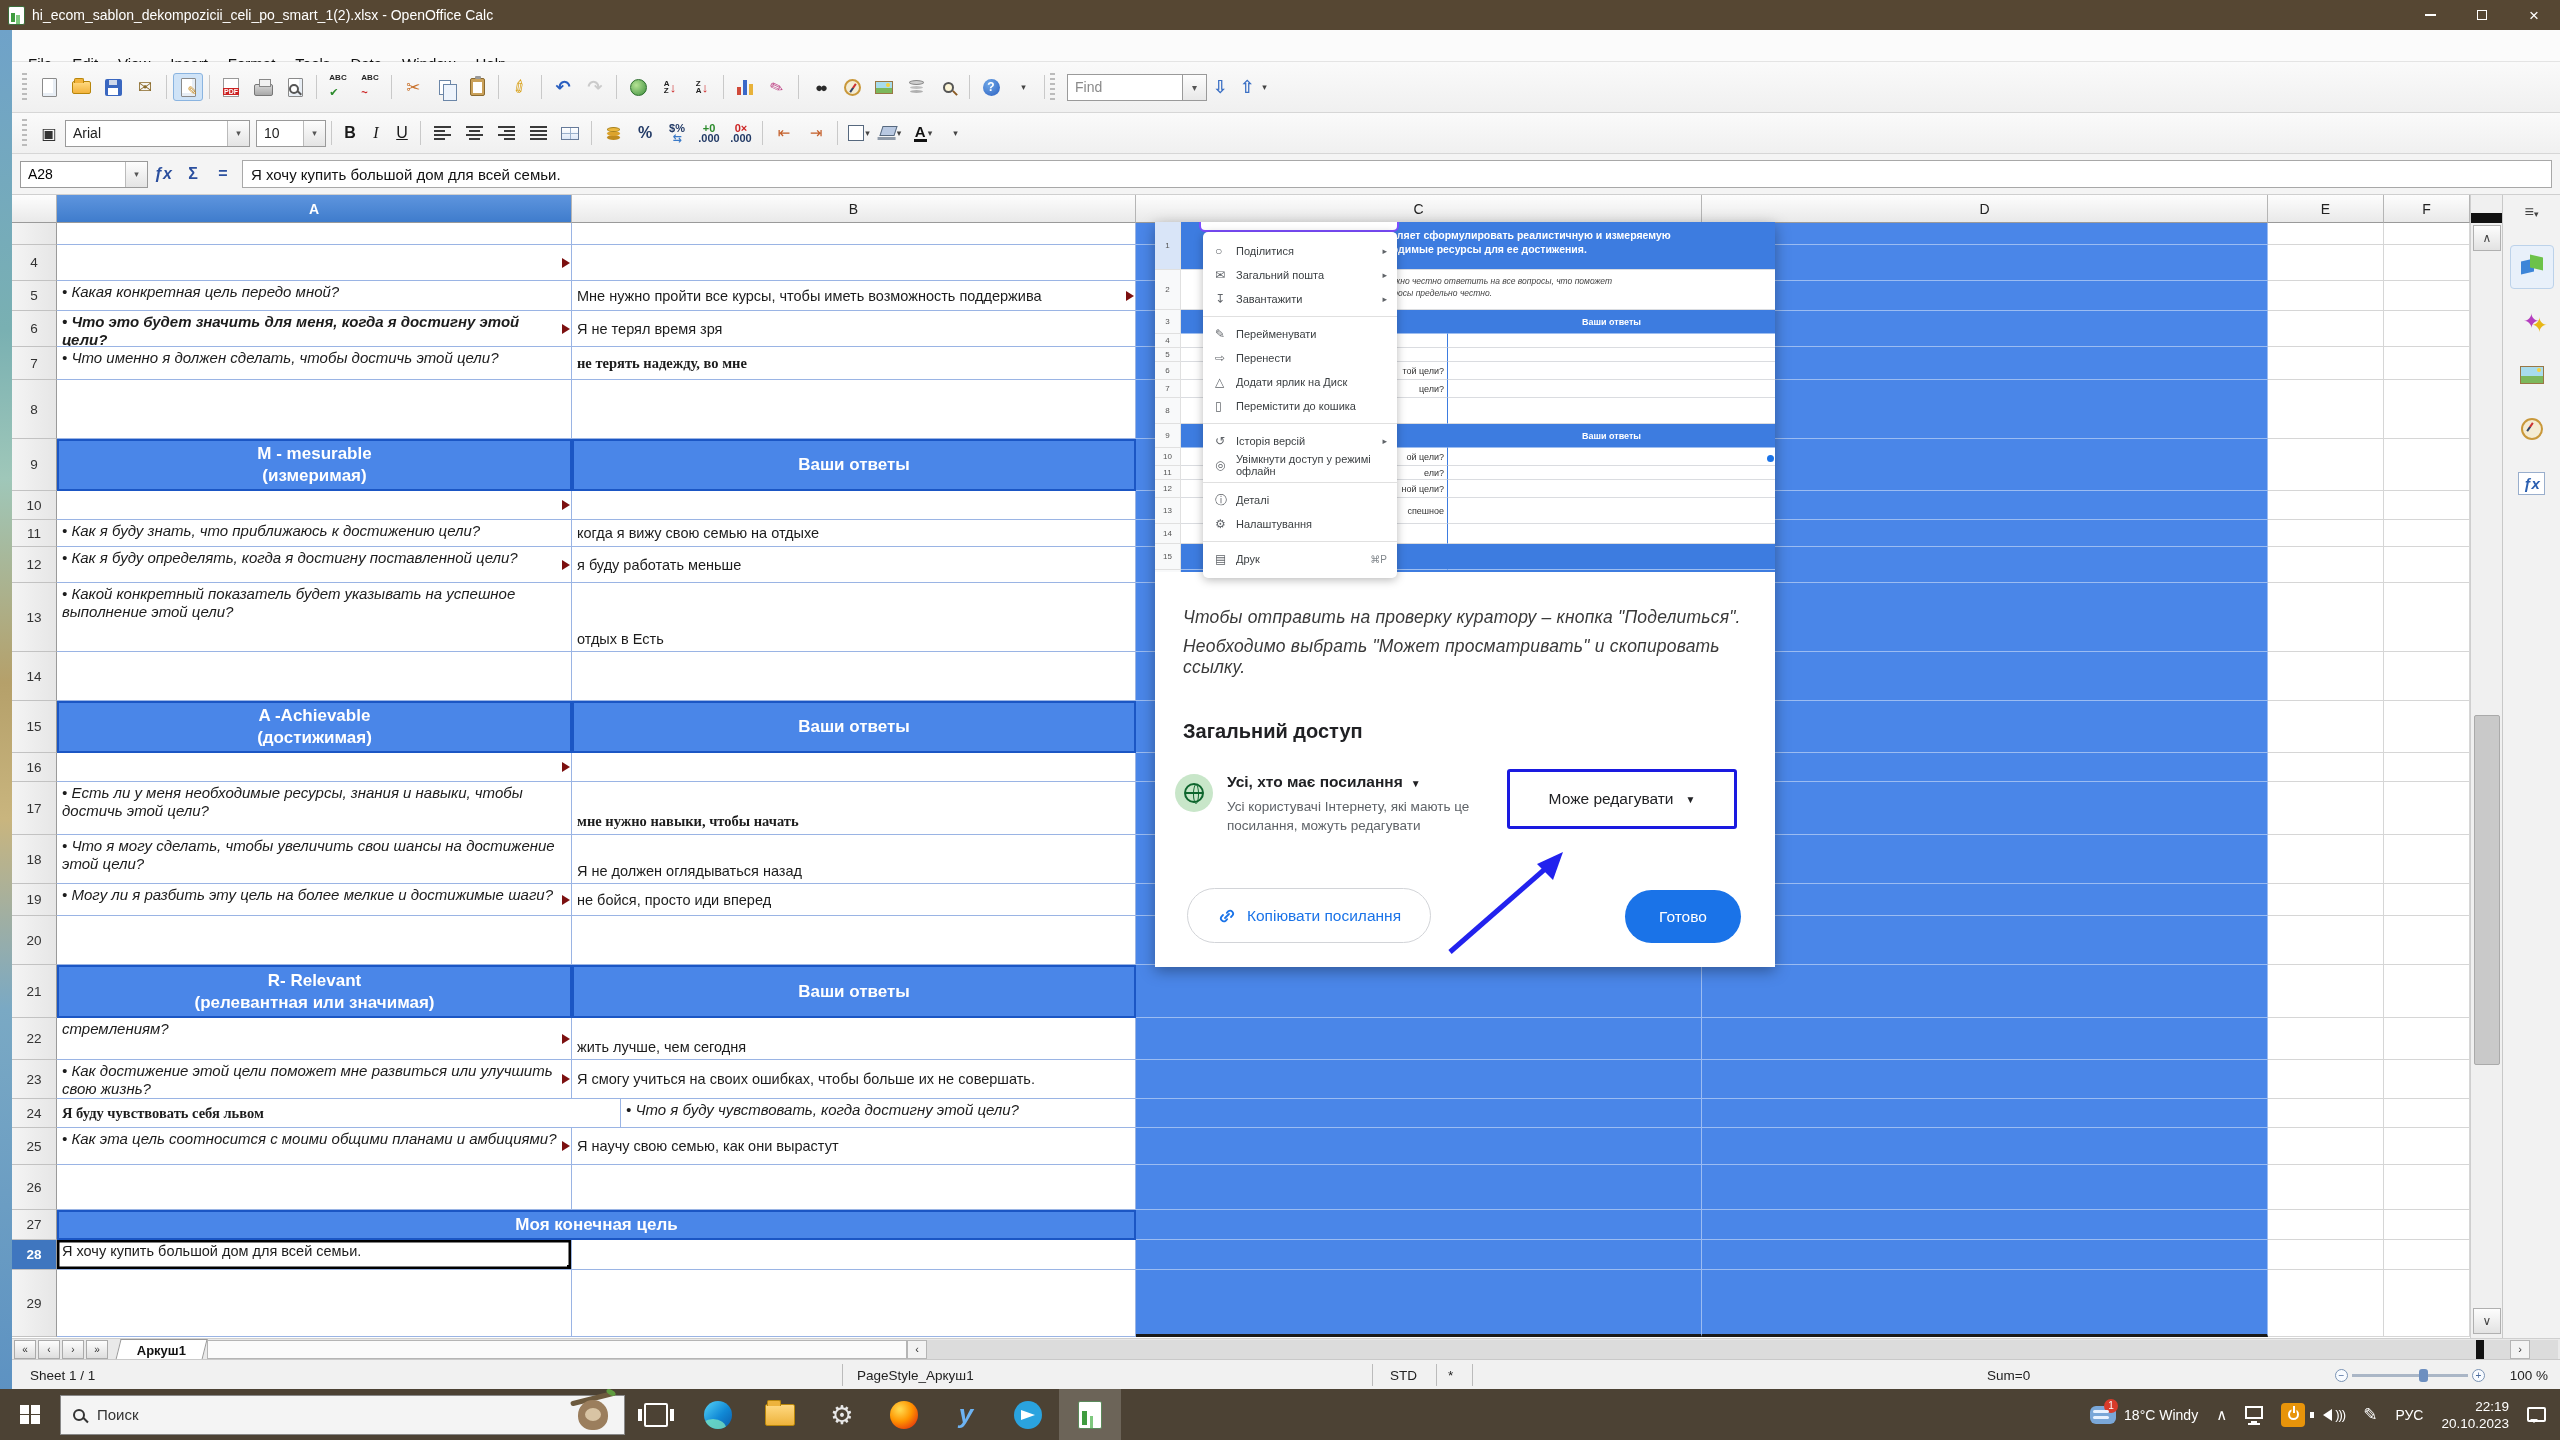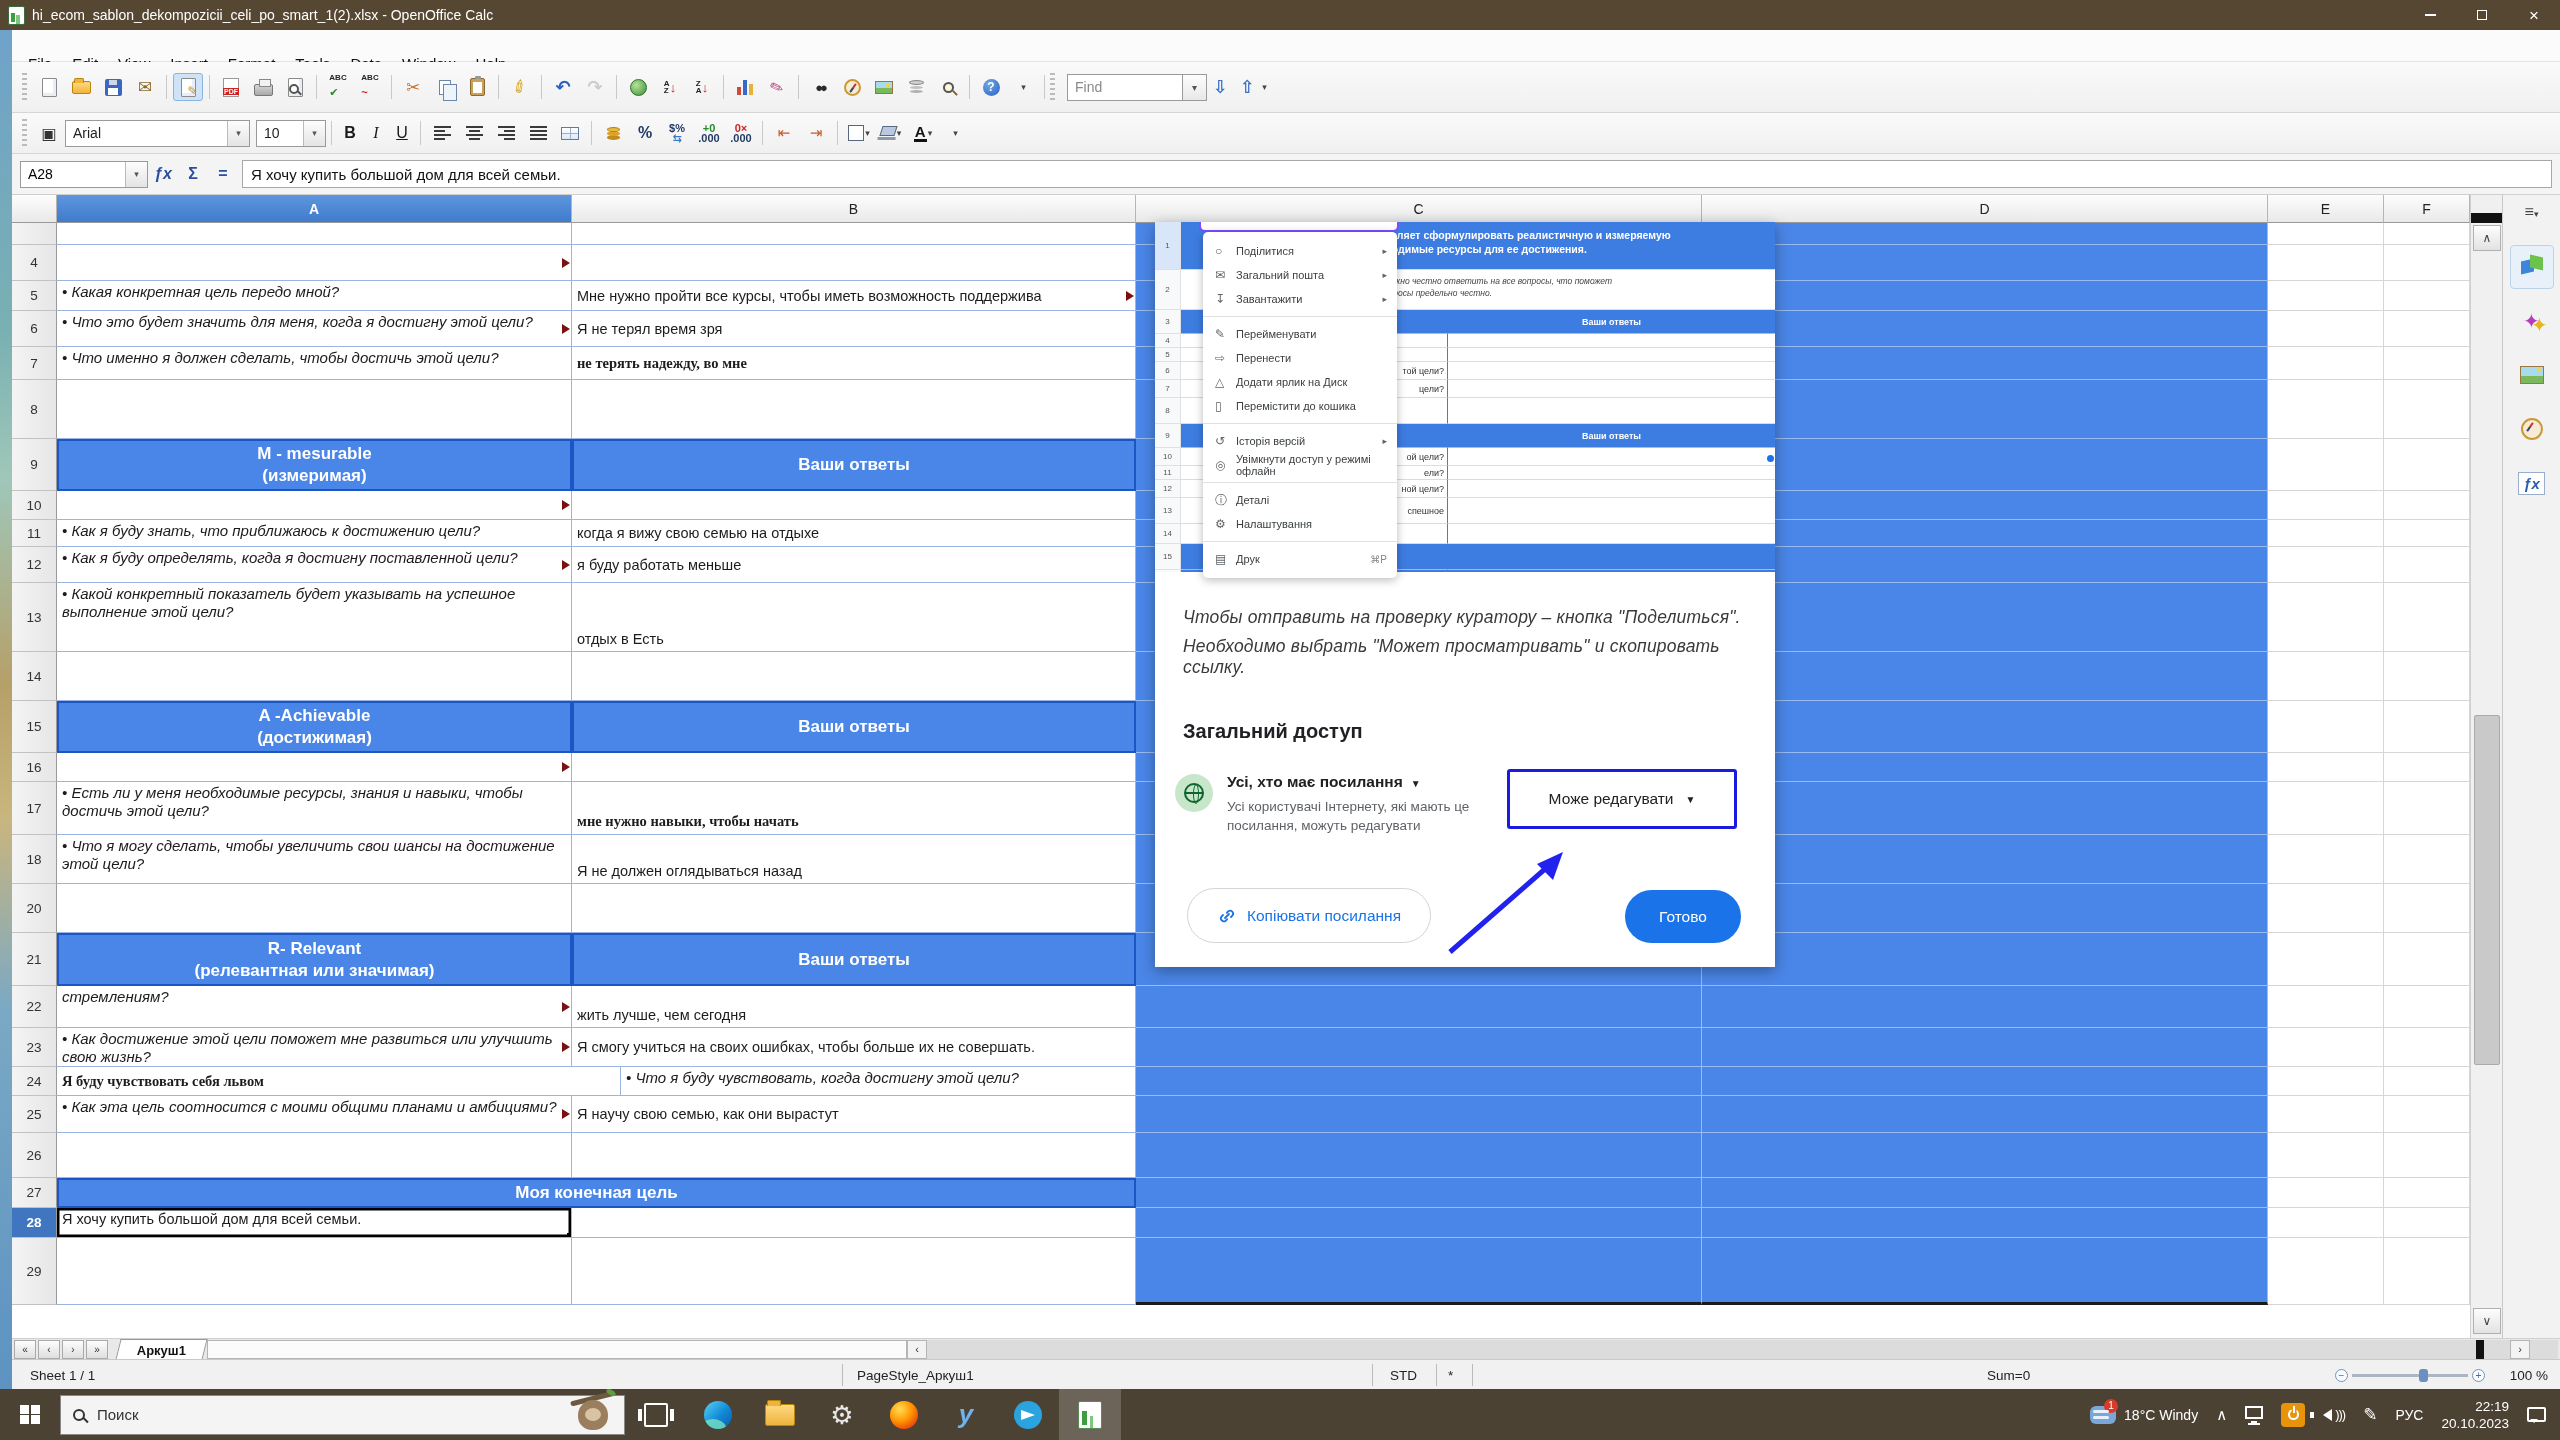--- a/index.html
+++ b/index.html
@@ -615,21 +615,21 @@
           <div class="rowhead" style="height: 30px;">5</div>
           <div class="cell q" style="width: 515px; height: 30px; flex: 0 0 515px;">• Какая конкретная цель передо мной?</div>
           <div class="cell ans" style="width: 564px; height: 30px; flex: 0 0 564px;">Мне нужно пройти все курсы, чтобы иметь возможность поддержива<span class="mk"></span></div>
           <div class="cell blue" style="width: 566px; height: 30px; flex: 0 0 566px;"></div>
           <div class="cell blue" style="width: 566px; height: 30px; flex: 0 0 566px;"></div>
           <div class="cell plain" style="width: 116px; height: 30px; flex: 0 0 116px;"></div>
           <div class="cell plain" style="width: 86px; height: 30px; flex: 0 0 86px;"></div>
         </div>
         <div class="grow" style="height: 36px;">
           <div class="rowhead" style="height: 36px;">6</div>
-          <div class="cell q" style="width: 515px; height: 36px; flex: 0 0 515px;">• Что это будет значить для меня, когда я достигну этой цели?<span class="mk"></span></div>
+          <div class="cell q" style="width: 515px; height: 36px; flex: 0 0 515px; font-weight: bold;">• Что это будет значить для меня, когда я достигну этой цели?<span class="mk"></span></div>
           <div class="cell ans" style="width: 564px; height: 36px; flex: 0 0 564px;">Я не терял время зря</div>
           <div class="cell blue" style="width: 566px; height: 36px; flex: 0 0 566px;"></div>
           <div class="cell blue" style="width: 566px; height: 36px; flex: 0 0 566px;"></div>
           <div class="cell plain" style="width: 116px; height: 36px; flex: 0 0 116px;"></div>
           <div class="cell plain" style="width: 86px; height: 36px; flex: 0 0 86px;"></div>
         </div>
         <div class="grow" style="height: 33px;">
           <div class="rowhead" style="height: 33px;">7</div>
           <div class="cell q" style="width: 515px; height: 33px; flex: 0 0 515px;">• Что именно я должен сделать, чтобы достичь этой цели?</div>
           <div class="cell ans serifb" style="width: 564px; height: 33px; flex: 0 0 564px;">не терять надежду, во мне</div>
@@ -739,20 +739,29 @@
           <div class="cell plain" style="width: 86px; height: 53px; flex: 0 0 86px;"></div>
         </div>
         <div class="grow" style="height: 49px;">
           <div class="rowhead" style="height: 49px;">18</div>
           <div class="cell q" style="width: 515px; height: 49px; flex: 0 0 515px;">• Что я могу сделать, чтобы увеличить свои шансы на достижение этой цели?</div>
           <div class="cell ans vb" style="width: 564px; height: 49px; flex: 0 0 564px;">Я не должен оглядываться назад</div>
           <div class="cell blue" style="width: 566px; height: 49px; flex: 0 0 566px;"></div>
           <div class="cell blue" style="width: 566px; height: 49px; flex: 0 0 566px;"></div>
           <div class="cell plain" style="width: 116px; height: 49px; flex: 0 0 116px;"></div>
           <div class="cell plain" style="width: 86px; height: 49px; flex: 0 0 86px;"></div>
+        </div>
+        <div class="grow" style="height: 32px;">
+          <div class="rowhead" style="height: 32px;">19</div>
+          <div class="cell q" style="width: 515px; height: 32px; flex: 0 0 515px;">• Могу ли я разбить эту цель на более мелкие и достижимые шаги?<span class="mk"></span></div>
+          <div class="cell ans" style="width: 564px; height: 32px; flex: 0 0 564px;">не бойся, просто иди вперед</div>
+          <div class="cell blue" style="width: 566px; height: 32px; flex: 0 0 566px;"></div>
+          <div class="cell blue" style="width: 566px; height: 32px; flex: 0 0 566px;"></div>
+          <div class="cell plain" style="width: 116px; height: 32px; flex: 0 0 116px;"></div>
+          <div class="cell plain" style="width: 86px; height: 32px; flex: 0 0 86px;"></div>
         </div>
         <div class="grow" style="height: 49px;">
           <div class="rowhead" style="height: 49px;">20</div>
           <div class="cell q" style="width: 515px; height: 49px; flex: 0 0 515px;"></div>
           <div class="cell ans" style="width: 564px; height: 49px; flex: 0 0 564px;"></div>
           <div class="cell blue" style="width: 566px; height: 49px; flex: 0 0 566px;"></div>
           <div class="cell blue" style="width: 566px; height: 49px; flex: 0 0 566px;"></div>
           <div class="cell plain" style="width: 116px; height: 49px; flex: 0 0 116px;"></div>
           <div class="cell plain" style="width: 86px; height: 49px; flex: 0 0 86px;"></div>
         </div>

